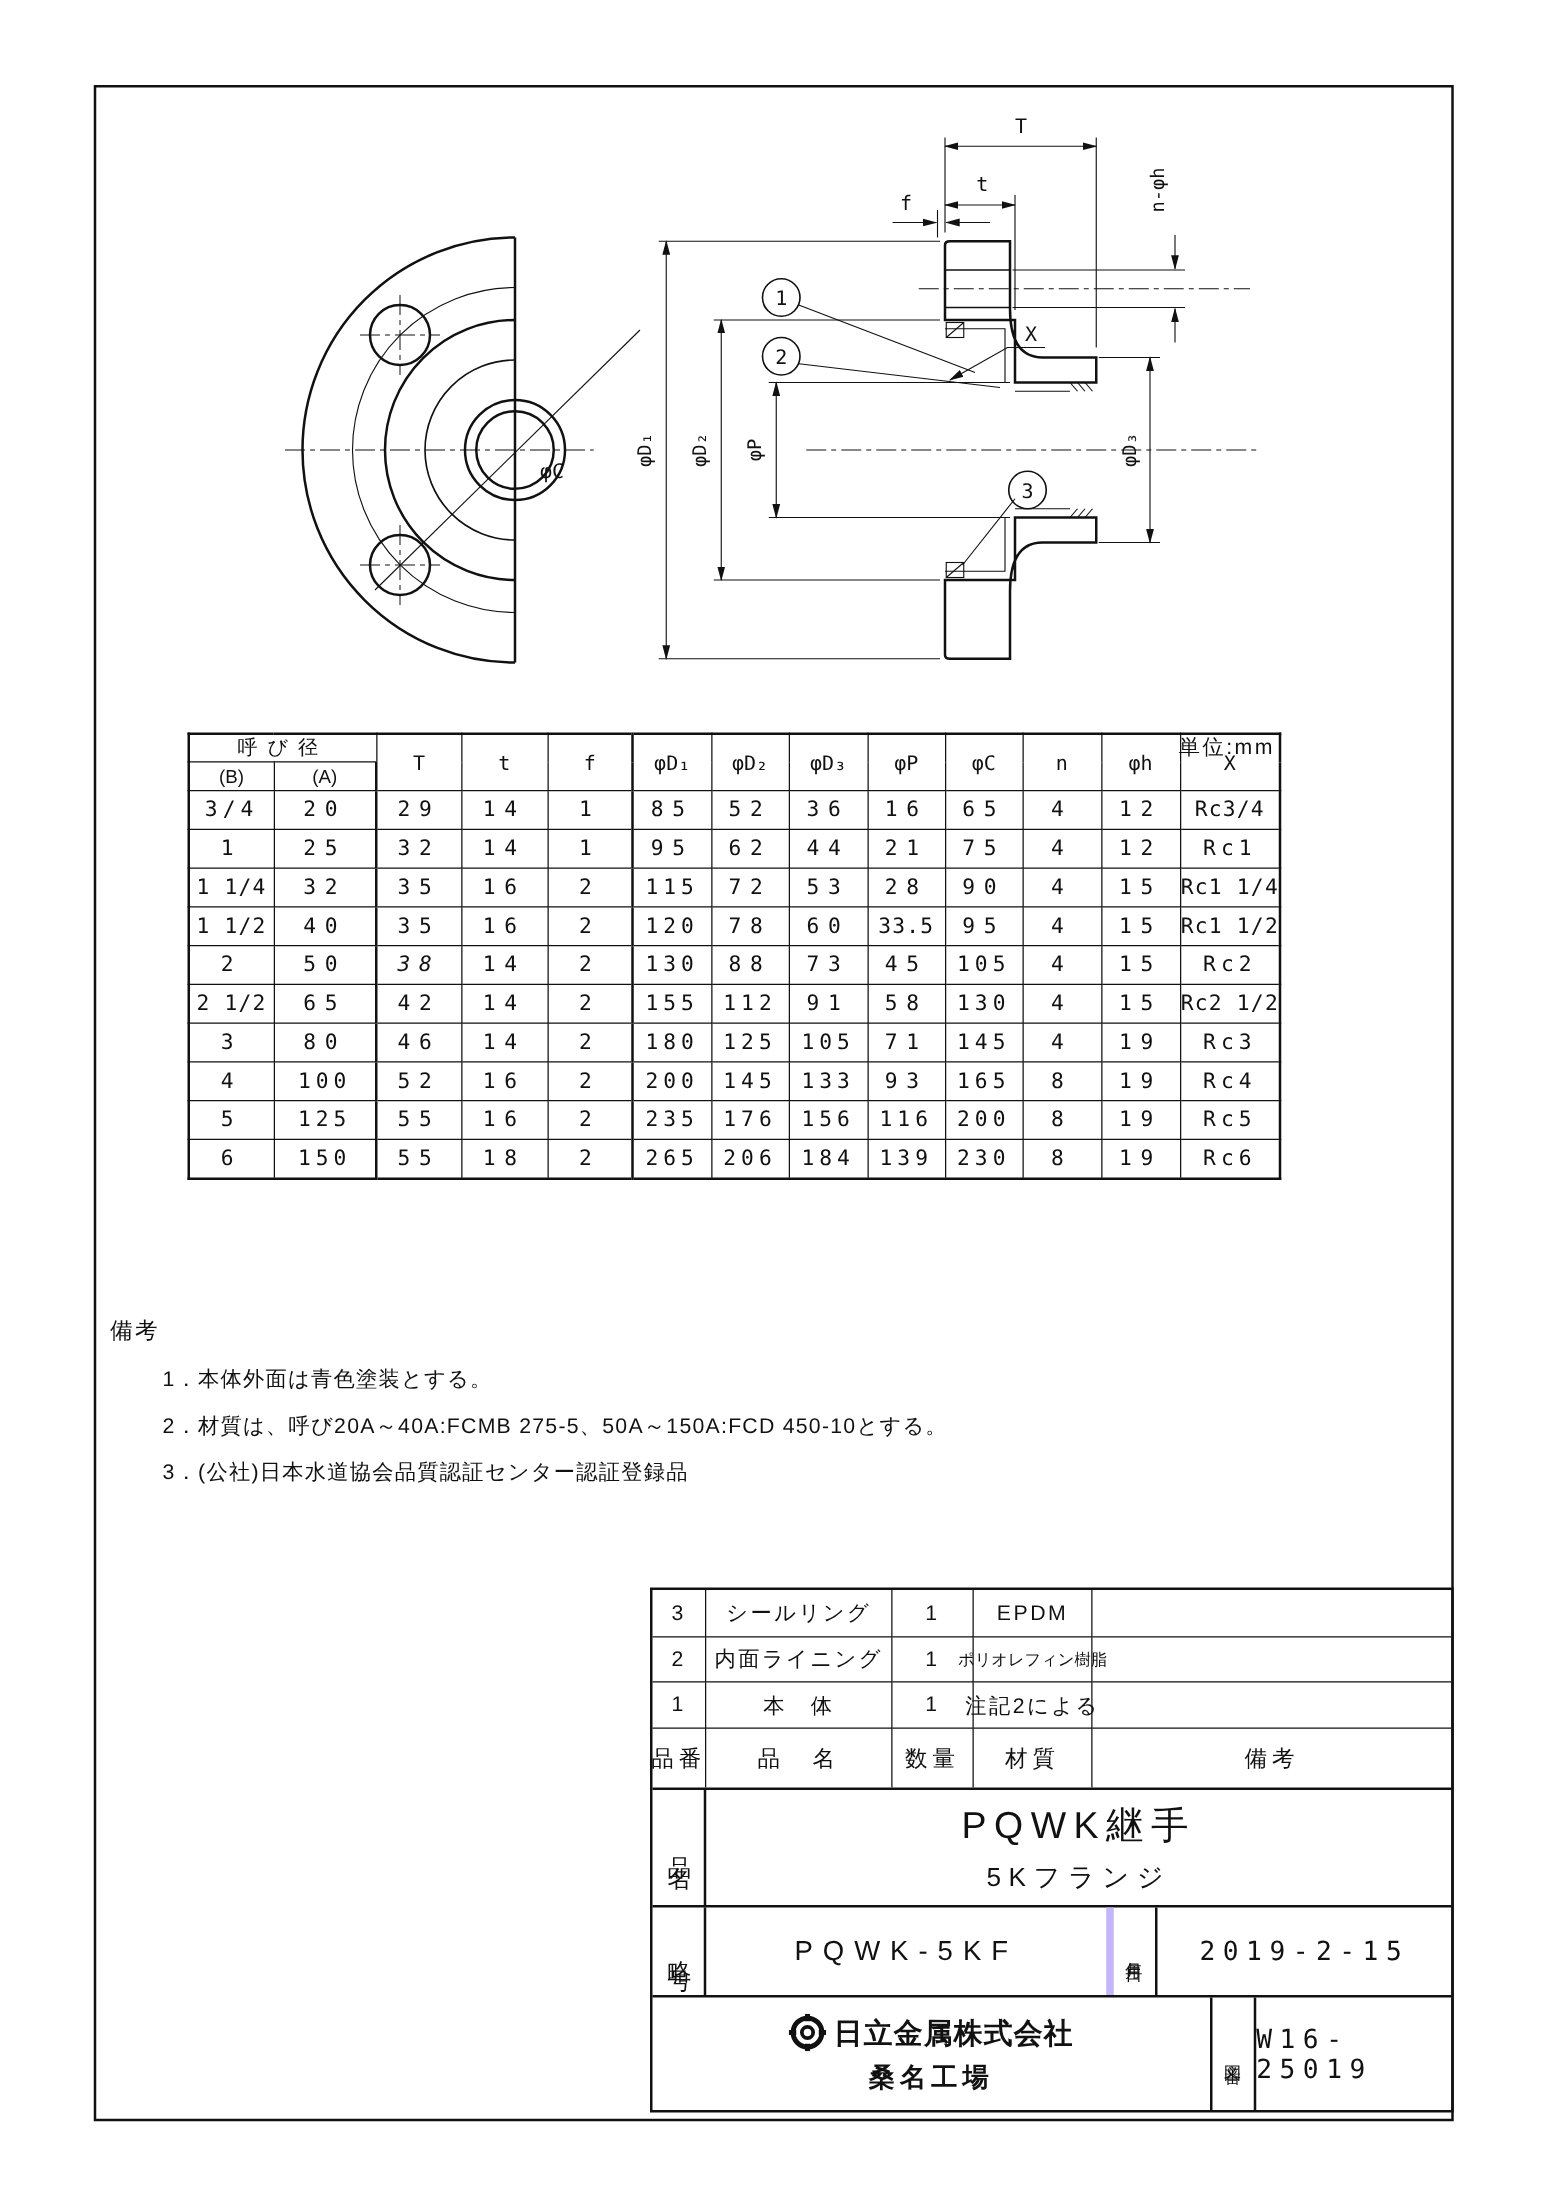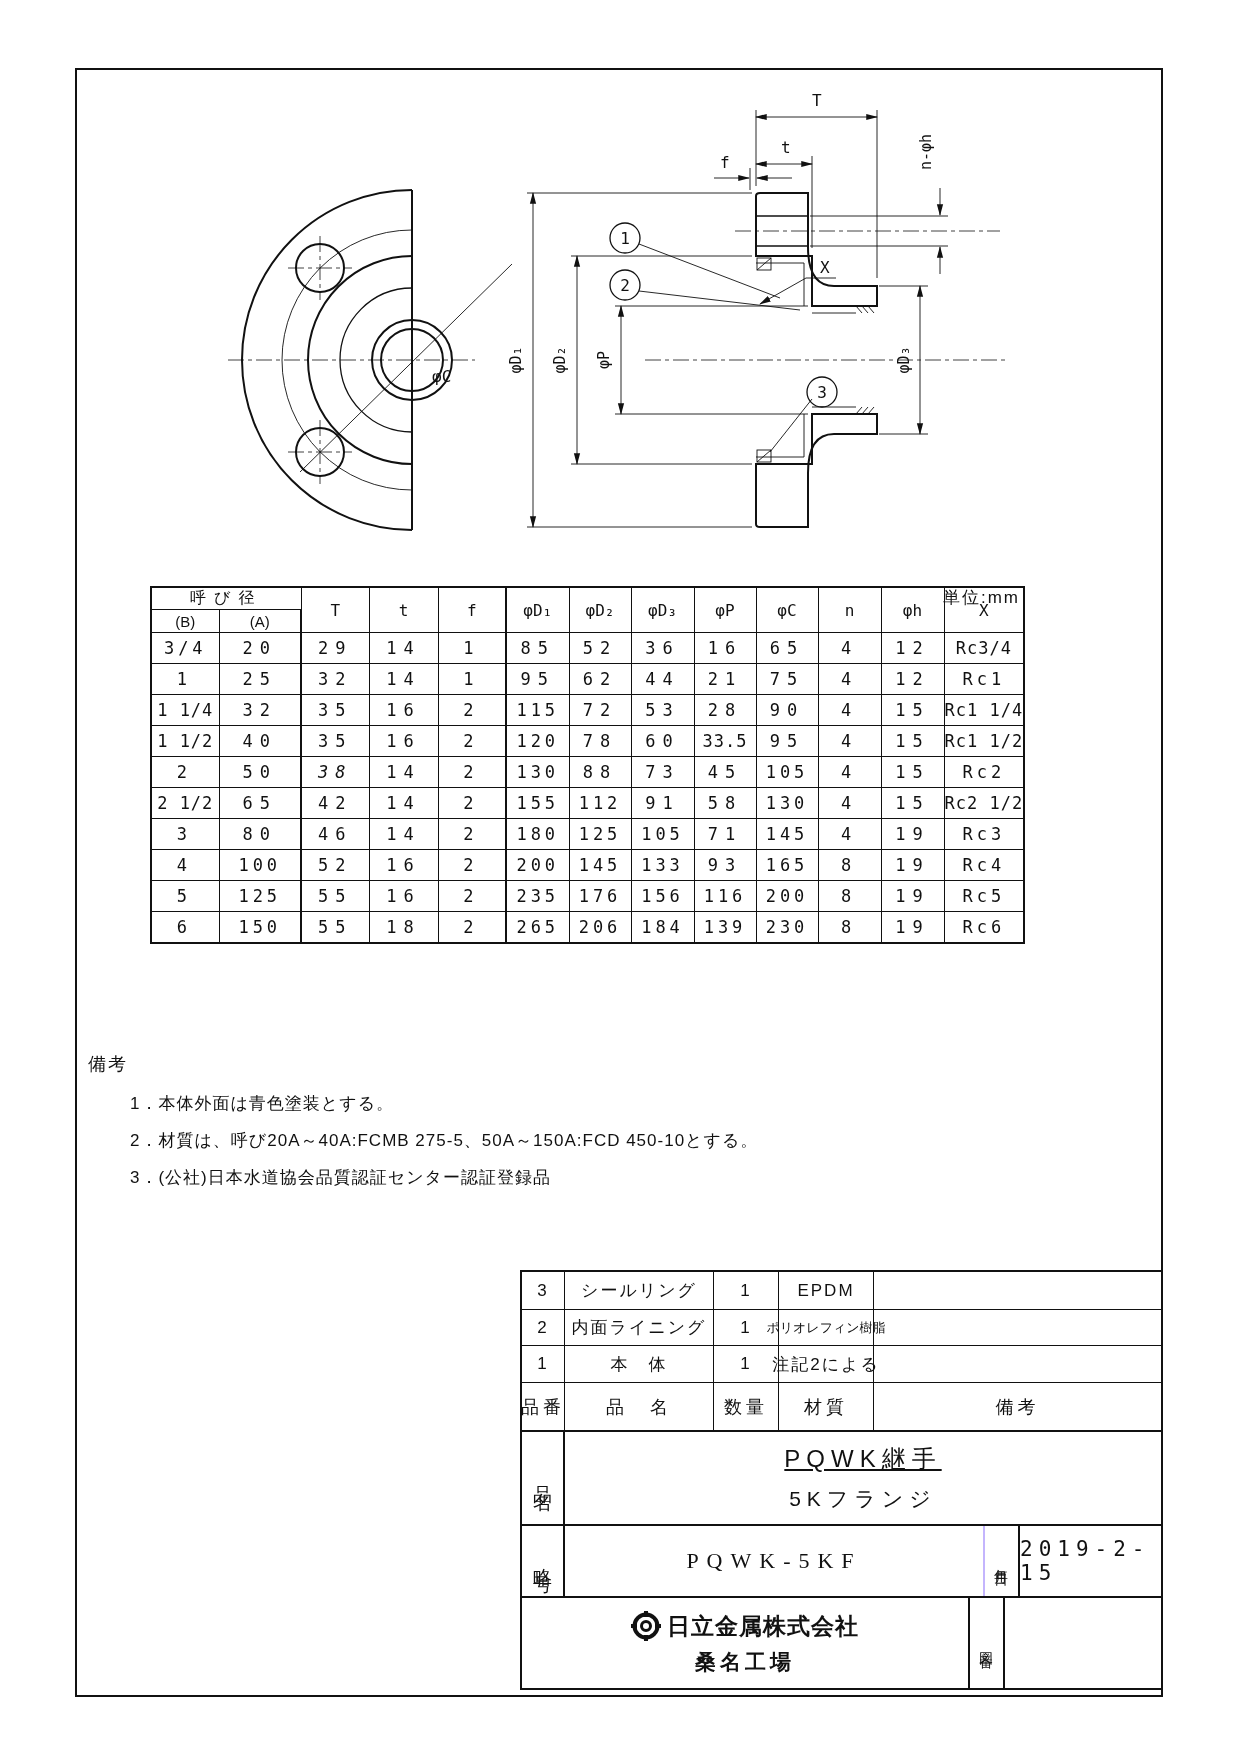--- a/index.html
+++ b/index.html
@@ -46,25 +46,25 @@
   .ph{font-size:18px;letter-spacing:4px;border-bottom:none;}
   #product-section{border-top:2px solid #111;height:92px;display:flex;}
   #code-section{border-top:2px solid #111;height:70px;display:flex;}
   #company-section{border-top:2px solid #111;flex:1;display:flex;}
   .vlabel{writing-mode:vertical-rl;text-orientation:upright;display:flex;align-items:center;
       justify-content:center;font-size:19px;letter-spacing:8px;border-right:2px solid #111;
       box-sizing:border-box;}
   .vlabel.smallv{font-size:14px;letter-spacing:2px;}
   #product-content{flex:1;display:flex;flex-direction:column;justify-content:space-evenly;
       align-items:center;}
-  #product-line1{font-size:24px;letter-spacing:6px;text-decoration:underline;}
+  #product-line1{font-size:30px;letter-spacing:6px;}
   #product-line2{font-size:21px;letter-spacing:6px;}
-  #code-value{width:420px;display:flex;align-items:center;justify-content:center;
-      font-size:22px;letter-spacing:8px;font-family:Liberation Serif, serif;
-      border-right:2px solid #c4b5fd;box-sizing:border-box;}
+  #code-value{width:326px;display:flex;align-items:center;justify-content:center;
+      font-size:22px;letter-spacing:8px;font-family:Liberation Sans, sans-serif;
+      border-right:6px solid #c4b5fd;box-sizing:border-box;}
   #date-value,#dwgno-value{flex:1;display:flex;align-items:center;justify-content:center;
       font-size:21px;letter-spacing:6px;font-family:"DejaVu Sans Mono","Liberation Mono",monospace;}
   #company-box{width:448px;border-right:2px solid #111;box-sizing:border-box;display:flex;
       flex-direction:column;align-items:center;justify-content:center;gap:6px;}
   #company-name-row{display:flex;align-items:center;gap:6px;font-size:23px;font-weight:700;letter-spacing:1px;}
   #company-factory{font-size:21px;font-weight:700;letter-spacing:4px;}
 </style>
 </head>
 <body>
 
@@ -437,15 +437,16 @@
             <line x1="15" y1="0" x2="15" y2="6" stroke="#111" stroke-width="4"></line>
             <line x1="15" y1="24" x2="15" y2="30" stroke="#111" stroke-width="4"></line>
             <line x1="0" y1="15" x2="6" y2="15" stroke="#111" stroke-width="4"></line>
             <line x1="24" y1="15" x2="30" y2="15" stroke="#111" stroke-width="4"></line>
           </svg>
           <span>日立金属株式会社</span>
         </div>
         <div id="company-factory">桑名工場</div>
       </div>
       <div class="vlabel smallv" style="width:35px;">図番</div>
+      <div id="dwgno-value">W16-25019</div>
     </div>
   </div>
 </div>
 
 </body></html>

